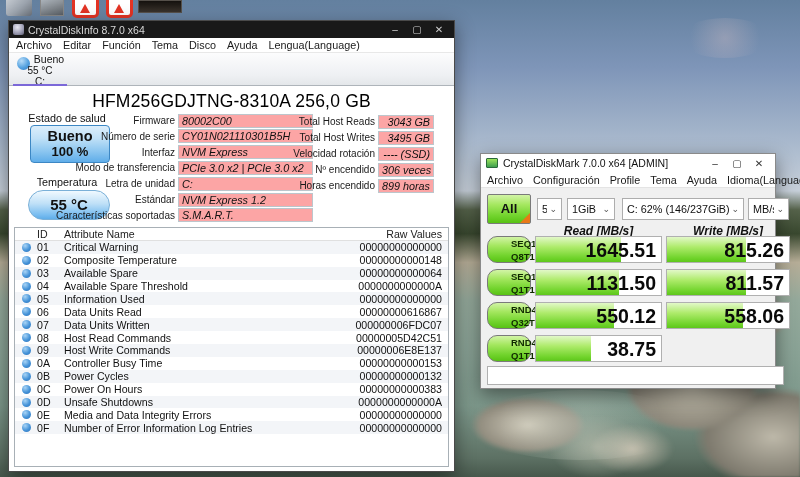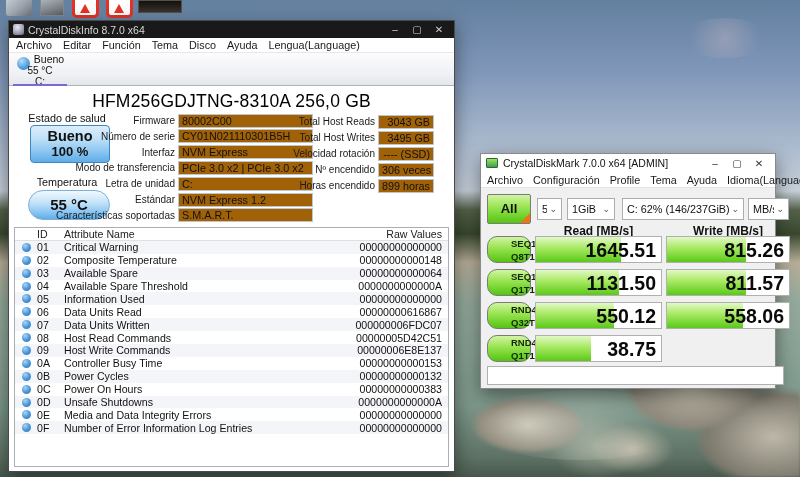--- a/index.html
+++ b/index.html
@@ -70,22 +70,22 @@
     background:linear-gradient(180deg,#dcephidden 0,#fff 0); text-align:center;
     background:linear-gradient(180deg,#dceefb 0%,#bfe0f7 35%,#8cc6f0 70%,#5fade9 100%); }
   .health-box .h1 { font-size:14.5px; font-weight:bold; margin-top:2px; }
   .health-box .h2 { font-size:13px; font-weight:bold; }
   .temp-pill { position:absolute; left:18px; top:103px; width:82px; height:30px; border:1px solid #7ab0d8; border-radius:16px;
     background:linear-gradient(180deg,#f0f9ff 0%,#bfe0f7 45%,#79bdf0 85%,#5fade9 100%);
     text-align:center; line-height:28px; font-size:15px; font-weight:bold; }
 
   .field-row { position:absolute; height:15px; display:flex; align-items:center; }
   .f-label { display:flex; justify-content:flex-end; overflow:hidden; white-space:nowrap; font-size:10px; color:#1a1a1a; }
-  .f-value { border:1px solid #bcc6cc; background:#a16207; font-size:10.8px; height:14px; line-height:12px;
-    padding:0 3px; white-space:nowrap; overflow:hidden; }
+  .f-value { border:1px solid #bcc6cc; background:#fca5a5; font-size:10.8px; height:14px; line-height:12px;
+    padding:0 3px; white-space:nowrap; overflow:hidden;font-style:italic; }
   .mid .f-label { width:137px; }
   .mid .f-value { width:135px; margin-left:3px; }
   .rgt .f-label { width:118px; }
   .rgt .f-value { width:56px; margin-left:3px; text-align:right; }
 
   .smart-table { position:absolute; left:4px; top:140px; width:435px; height:240px; border:1px solid #a8b0b6; background:#fff; overflow:hidden; }
   .sm-row { display:flex; height:12.9px; align-items:center; font-size:10.6px; }
   .sm-row:nth-child(odd):not(.sm-head) { background:#f3f5f8; }
   .sm-head { border-bottom:1px solid #e0e0e0; color:#222; }
   .sm-c0 { width:22px; display:flex; justify-content:center; }
@@ -111,21 +111,21 @@
     border-left:10px solid transparent; border-bottom:10px solid #e87817; }
   .dropdown { position:absolute; top:44px; height:22px; background:#fff; border:1px solid #adadad;
     display:flex; align-items:center; font-size:10.8px; padding:0 4px; }
   .dropdown .val { flex:1; white-space:nowrap; overflow:hidden; }
   .dropdown .chev { color:#555; font-size:9px; margin-left:2px; }
   .dd-count { left:56px; width:25px; }
   .dd-size  { left:86px; width:48px; }
   .dd-drive { left:141px; width:122px; }
   .dd-unit  { left:267px; width:41px; }
 
-  .col-head { position:absolute; top:70px; font-weight:bold; font-size:12px; text-align:center; }
+  .col-head { position:absolute; top:70px; font-weight:bold; font-size:12px; text-align:center;font-style:italic; }
   .ch-read { left:54px; width:127px; }
   .ch-write { left:185px; width:124px; }
 
   .res-row { position:absolute; left:0; width:310px; height:27px; }
   .test-btn { position:absolute; left:6px; width:44px; height:27px; border:1px solid #7a7a7a; border-radius:10px;
     text-align:center; font-weight:bold; font-size:9.5px; line-height:1.35; padding-top:1px; color:#102a00;padding-left:23px; }
   .res-cell { position:absolute; width:127px; height:27px; background:#fff; border:1px solid #b0b0b0; overflow:hidden; }
   .rc-read { left:54px; } .rc-write { left:185px; width:124px; }
   .bar { position:absolute; left:0; top:0; bottom:0;
     background:linear-gradient(180deg,#e2f8c8 0%,#aeeb6b 40%,#6fd32a 85%,#5ec61c 100%); }

